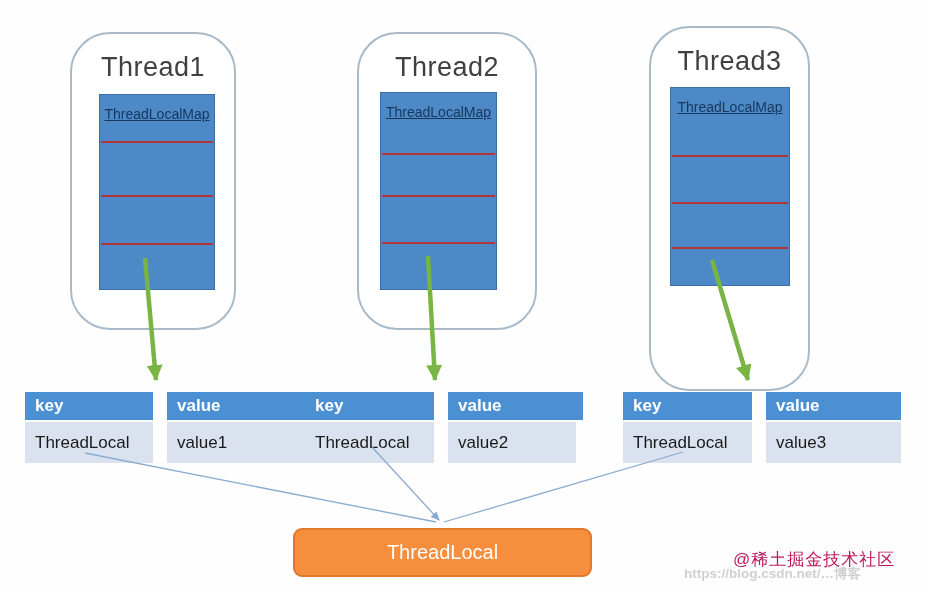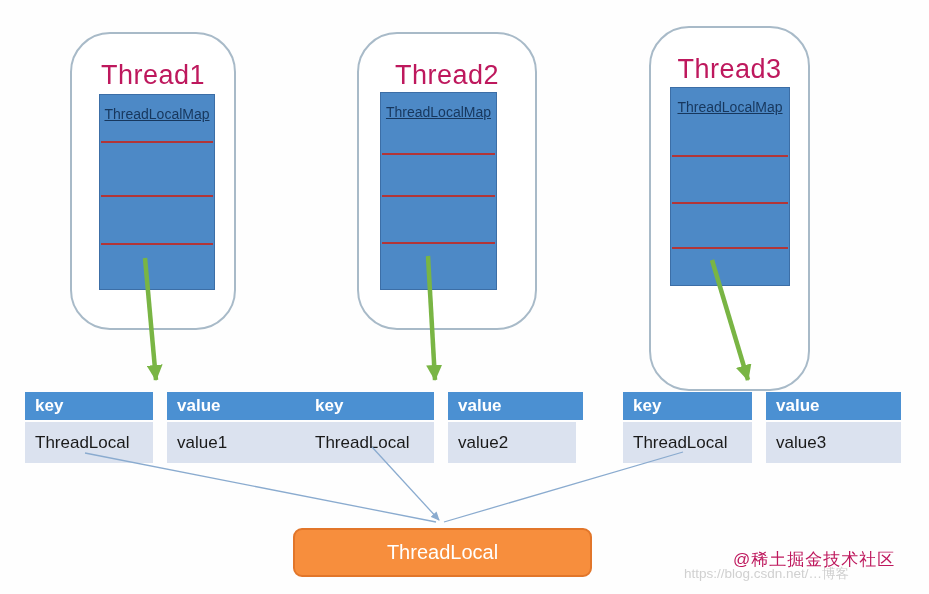--- a/index.html
+++ b/index.html
@@ -8,21 +8,21 @@
     font-family:"Liberation Sans","DejaVu Sans",sans-serif;
   }
   
   svg.arrows{position:absolute;left:0;top:0;z-index:10;pointer-events:none;}
   
   .card{
     position:absolute;background:#ffffff;border:2px solid #a8bac8;border-radius:40px;
     box-sizing:border-box;
   }
   .card-title{
-    text-align:center;padding-top:26px;font-size:27px;color:#be185d;letter-spacing:0.5px;
+    text-align:center;padding-top:18px;font-size:27px;color:#404040;letter-spacing:0.5px;
   }
   .map{
     position:absolute;background:#4d89c6;border:1px solid #3c6ea6;box-sizing:border-box;
   }
   .map-label{
     text-align:center;padding-top:11px;font-size:14px;color:#17375d;text-decoration:underline;
   }
   .divider{
     position:absolute;left:1px;right:1px;height:2px;background:#b23537;
   }
@@ -39,21 +39,21 @@
     height:41px;line-height:41px;padding-left:10px;box-sizing:border-box;
   }
   
   .shared-box{
     position:absolute;left:293px;top:528px;width:299px;height:49px;
     background:#f78e3d;border:2px solid #e2762a;border-radius:9px;box-sizing:border-box;
     color:#ffffff;font-size:20px;text-align:center;line-height:45px;
   }
   
   .wm-url{
-    position:absolute;left:684px;top:565px;font-size:13.5px;color:#d0d0d0;white-space:nowrap;
+    position:absolute;left:684px;top:565px;font-size:13.5px;color:#d0d0d0;white-space:nowrap;font-weight:bold;
   }
   .wm-community{
     position:absolute;left:733px;top:548px;font-size:17px;color:#be185d;
     letter-spacing:1px;white-space:nowrap;
   }
 </style>
 </head>
 <body>
 
 <div id="canvas">

